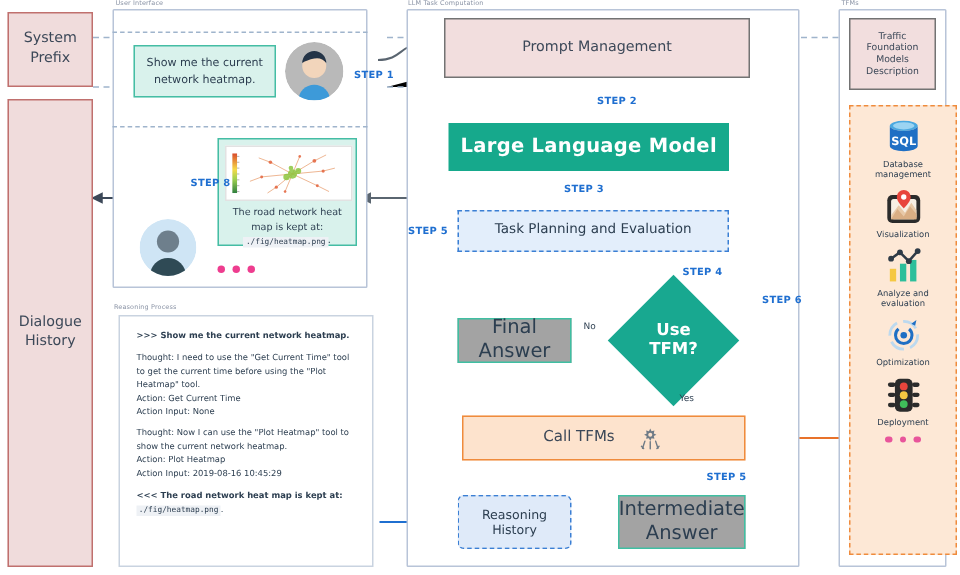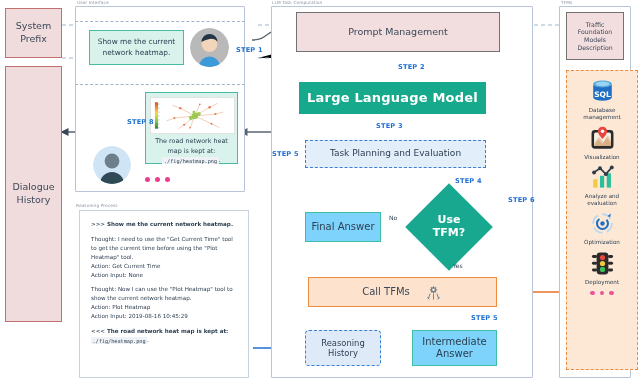--- a/index.html
+++ b/index.html
@@ -14,21 +14,21 @@
        justify-content:center;text-align:center;font-size:9.5px;line-height:1.35;color:#3c4858;}
   
   .node{display:flex;align-items:center;justify-content:center;text-align:center;
         line-height:1.25;box-sizing:border-box;}
   .n-pink{background:#f2dede;border:1px solid #737373;font-size:9.5px;color:#3c4858;}
   .n-teal{background:#16a98c;border:none;color:#fff;font-weight:bold;font-size:13px;
           letter-spacing:.2px;}
   .n-dashblue{background:#e3eefb;border:1.3px dashed #3b7fd4;font-size:9px;color:#2c3e50;}
   .n-dashblue-r{background:#dfeaf9;border:1.3px dashed #3b7fd4;border-radius:4px;
           font-size:8.4px;color:#2c3e50;}
-  .n-mint{background:#7dd3fc;border:1.3px solid #3fbfa2;font-size:10px;color:#2c3e50;}
+  .n-mint{background:#a3a3a3;border:1.3px solid #3fbfa2;font-size:13px;color:#2c3e50;}
   .n-orange{background:#fde3cd;border:1.3px solid #ef8b3c;font-size:10px;color:#3c4858;}
   
   .diamond{width:62px;height:62px;background:#18a890;transform:rotate(45deg);}
   .diamond-wrap{display:flex;align-items:center;justify-content:center;text-decoration:underline;}
   .diamond-txt{position:absolute;inset:0;display:flex;flex-direction:column;
       align-items:center;justify-content:center;color:#fff;font-weight:bold;
       font-size:11px;line-height:1.15;}
   
   .step{font-size:6.6px;font-weight:bold;color:#1f6fd0;white-space:nowrap;letter-spacing:.2px;}
   .ylabel{font-size:6px;color:#2c3e50;white-space:nowrap;}
@@ -114,21 +114,21 @@
 <div class="abs panel" style="left:75px;top:6px;width:170px;height:186px;"></div>
 <div class="abs panel-label" style="left:77px;top:0px;">User Interface</div>
 
 <div class="abs panel" style="left:271px;top:6px;width:262px;height:372px;"></div>
 <div class="abs panel-label" style="left:272px;top:0px;">LLM Task Computation</div>
 
 <div class="abs panel" style="left:559px;top:6px;width:72px;height:372px;"></div>
 <div class="abs panel-label" style="left:561px;top:0px;">TFMs</div>
 
 <div class="abs mem" style="left:5px;top:8px;width:57px;height:50px;">System Prefix</div>
-<div class="abs mem" style="left:5px;top:66px;width:57px;height:256px;text-align:center;">Dialogue History</div>
+<div class="abs mem" style="left:5px;top:66px;width:57px;height:312px;text-align:center;">Dialogue History</div>
 
 <div class="abs" style="left:75px;top:21px;width:170px;height:0;border-top:1.2px dashed #9fb4cc;"></div>
 <div class="abs" style="left:75px;top:84px;width:170px;height:0;border-top:1.2px dashed #9fb4cc;"></div>
 
 <div class="abs bubble" style="left:89px;top:30px;width:95px;height:35px;">Show me the current network heatmap.</div>
 
 <div class="abs av" style="left:190px;top:28px;width:39px;height:39px;">
   <svg width="39" height="39" viewBox="0 0 39 39">
     <circle cx="19.5" cy="19.5" r="19.5" fill="#b9b9b9"></circle>
     <path d="M9,39 a10.5,10.5 0 0 1 21,0 z" fill="#3d9ad9"></path>

